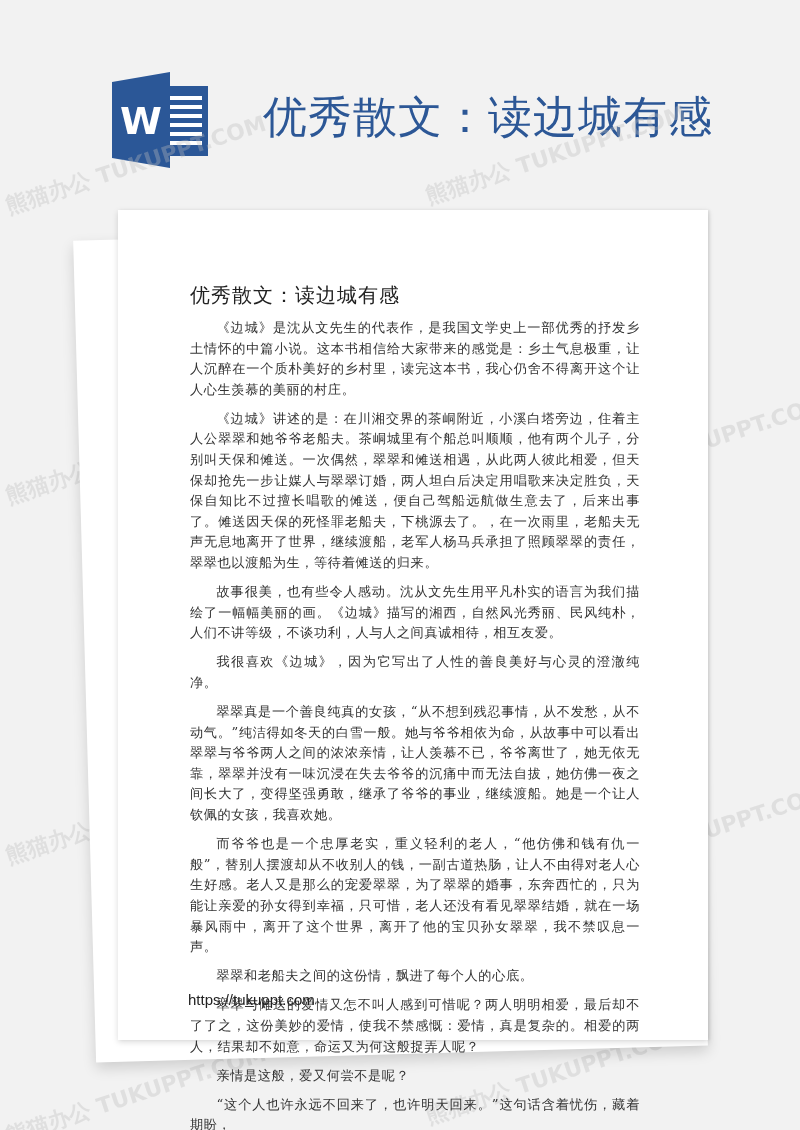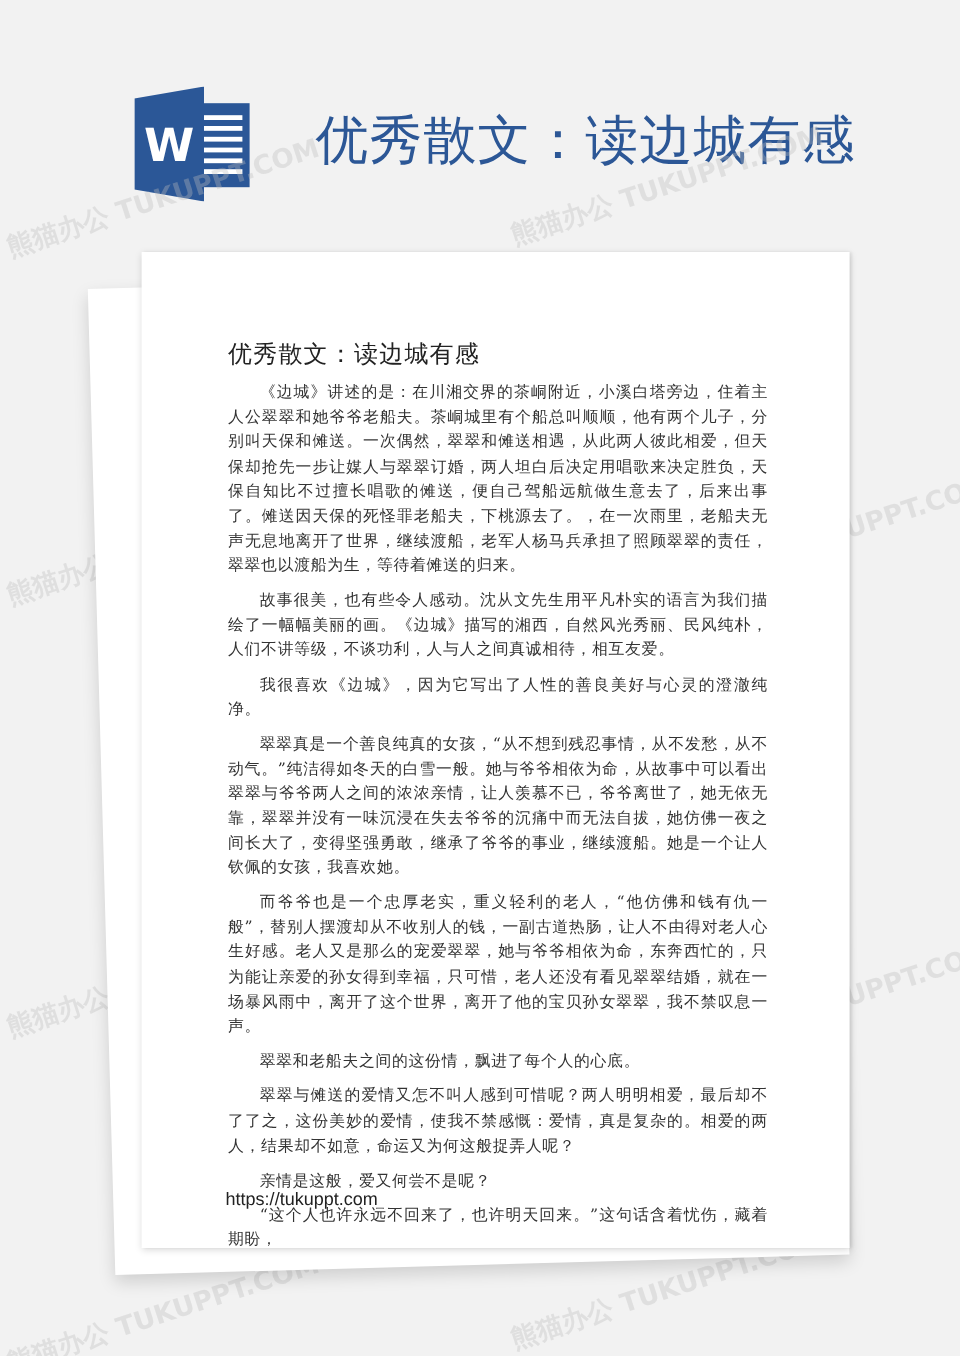--- a/index.html
+++ b/index.html
@@ -75,24 +75,25 @@
 <div class="watermark" style="left:0px;top:800px;">熊猫办公 TUKUPPT.COM</div>
 <div class="watermark" style="left:560px;top:820px;">熊猫办公 TUKUPPT.COM</div>
 <div class="watermark" style="left:0px;top:1080px;">熊猫办公 TUKUPPT.COM</div>
 <div class="watermark" style="left:420px;top:1060px;">熊猫办公 TUKUPPT.COM</div>
 
 <div class="back-page"></div>
 
 <div class="page">
   <div class="doc-title">优秀散文：读边城有感</div>
   <div class="body-text">
+    <p>《边城》是沈从文先生的代表作，是我国文学史上一部优秀的抒发乡土情怀的中篇小说。这本书相信给大家带来的感觉是：乡土气息极重，让人沉醉在一个质朴美好的乡村里，读完这本书，我心仍舍不得离开这个让人心生羡慕的美丽的村庄。</p>
     <p>《边城》讲述的是：在川湘交界的茶峒附近，小溪白塔旁边，住着主人公翠翠和她爷爷老船夫。茶峒城里有个船总叫顺顺，他有两个儿子，分别叫天保和傩送。一次偶然，翠翠和傩送相遇，从此两人彼此相爱，但天保却抢先一步让媒人与翠翠订婚，两人坦白后决定用唱歌来决定胜负，天保自知比不过擅长唱歌的傩送，便自己驾船远航做生意去了，后来出事了。傩送因天保的死怪罪老船夫，下桃源去了。，在一次雨里，老船夫无声无息地离开了世界，继续渡船，老军人杨马兵承担了照顾翠翠的责任，翠翠也以渡船为生，等待着傩送的归来。</p>
     <p>故事很美，也有些令人感动。沈从文先生用平凡朴实的语言为我们描绘了一幅幅美丽的画。《边城》描写的湘西，自然风光秀丽、民风纯朴，人们不讲等级，不谈功利，人与人之间真诚相待，相互友爱。</p>
     <p>我很喜欢《边城》，因为它写出了人性的善良美好与心灵的澄澈纯净。</p>
     <p>翠翠真是一个善良纯真的女孩，“从不想到残忍事情，从不发愁，从不动气。”纯洁得如冬天的白雪一般。她与爷爷相依为命，从故事中可以看出翠翠与爷爷两人之间的浓浓亲情，让人羡慕不已，爷爷离世了，她无依无靠，翠翠并没有一味沉浸在失去爷爷的沉痛中而无法自拔，她仿佛一夜之间长大了，变得坚强勇敢，继承了爷爷的事业，继续渡船。她是一个让人钦佩的女孩，我喜欢她。</p>
-    <p>而爷爷也是一个忠厚老实，重义轻利的老人，“他仿佛和钱有仇一般”，替别人摆渡却从不收别人的钱，一副古道热肠，让人不由得对老人心生好感。老人又是那么的宠爱翠翠，她与爷爷相依为命，东奔西忙的，只为能让亲爱的孙女得到幸福，只可惜，老人还没有看见翠翠结婚，就在一场暴风雨中，离开了这个世界，离开了他的宝贝孙女翠翠，我不禁叹息一声。</p>
+    <p>而爷爷也是一个忠厚老实，重义轻利的老人，“他仿佛和钱有仇一般”，替别人摆渡却从不收别人的钱，一副古道热肠，让人不由得对老人心生好感。老人又是那么的宠爱翠翠，为了翠翠的婚事，东奔西忙的，只为能让亲爱的孙女得到幸福，只可惜，老人还没有看见翠翠结婚，就在一场暴风雨中，离开了这个世界，离开了他的宝贝孙女翠翠，我不禁叹息一声。</p>
     <p>翠翠和老船夫之间的这份情，飘进了每个人的心底。</p>
     <p>翠翠与傩送的爱情又怎不叫人感到可惜呢？两人明明相爱，最后却不了了之，这份美妙的爱情，使我不禁感慨：爱情，真是复杂的。相爱的两人，结果却不如意，命运又为何这般捉弄人呢？</p>
     <p>亲情是这般，爱又何尝不是呢？</p>
     <p>“这个人也许永远不回来了，也许明天回来。”这句话含着忧伤，藏着期盼，</p>
   </div>
   <div class="footer-url">https://tukuppt.com</div>
 </div>
 
 </body></html>

